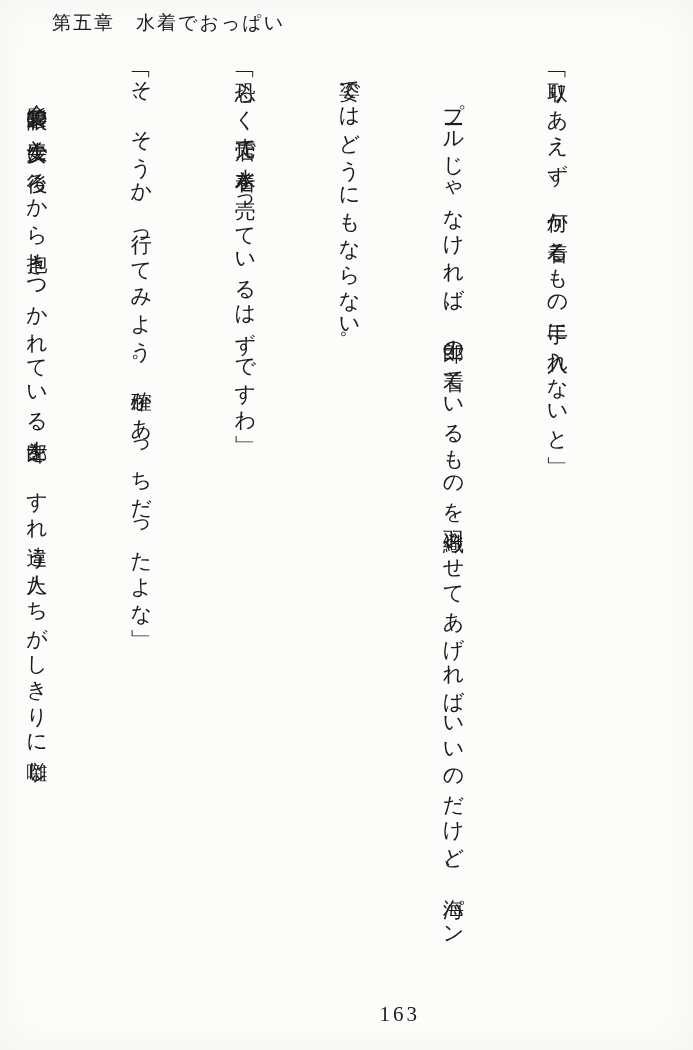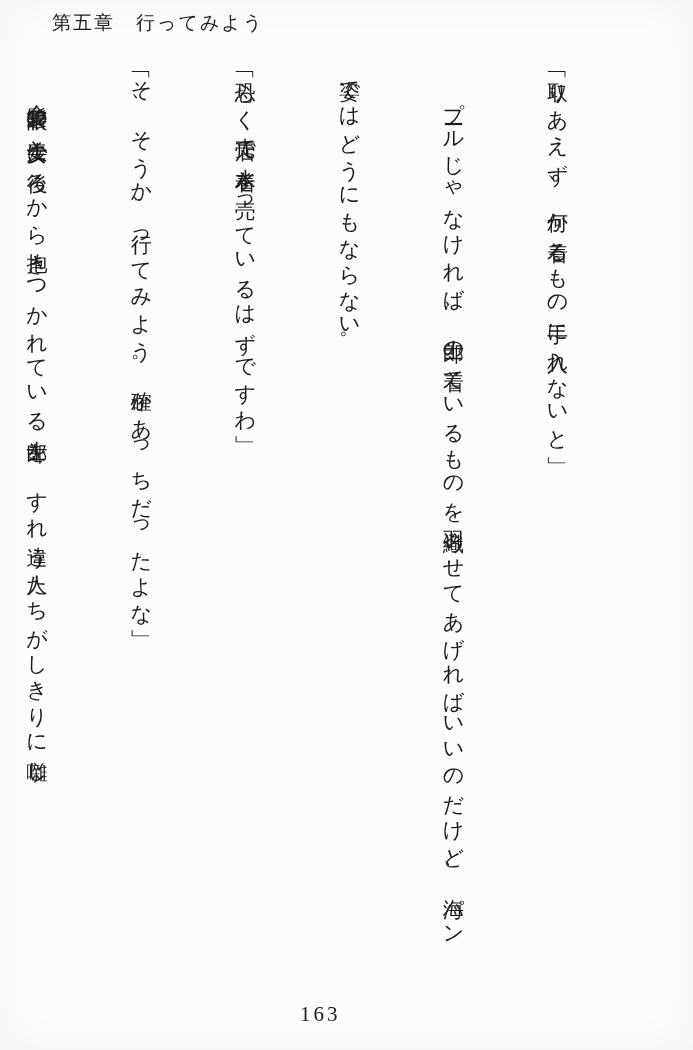--- a/index.html
+++ b/index.html
@@ -38,32 +38,32 @@
     white-space: pre;
   }
   .text-line {
     margin: 0;
   }
   .page-number {
     position: absolute;
     top: 1002px;
     left: 300px;
     width: 120px;
-    text-align: left;
+    text-align: right;
     font-size: 21px;
     letter-spacing: 3px;
     font-family: "Liberation Serif", "DejaVu Serif", serif;
   }
 </style>
 </head>
 <body>
 
 <div class="page">
 
-  <div class="running-header">第五章　行ってみよう</div>
+  <div class="running-header">第五章　水着でおっぱい</div>
 
   <div class="body-text">
     <div class="text-line">「取りあえず、何か着るもの手に入れないと」</div>
     <div class="text-line">　プールじゃなければ、士郎の着ているものを羽織らせてあげればいいのだけど、海パン</div>
     <div class="text-line">姿ではどうにもならない。</div>
     <div class="text-line">「恐らく売店で水着を売っているはずですわ」</div>
     <div class="text-line">「そ、そうか、行ってみよう。確かあっちだったよな」</div>
     <div class="text-line">　金髪碧眼の美少女に後ろから抱きつかれている士郎を、すれ違う人たちがしきりに囃し</div>
     
     

